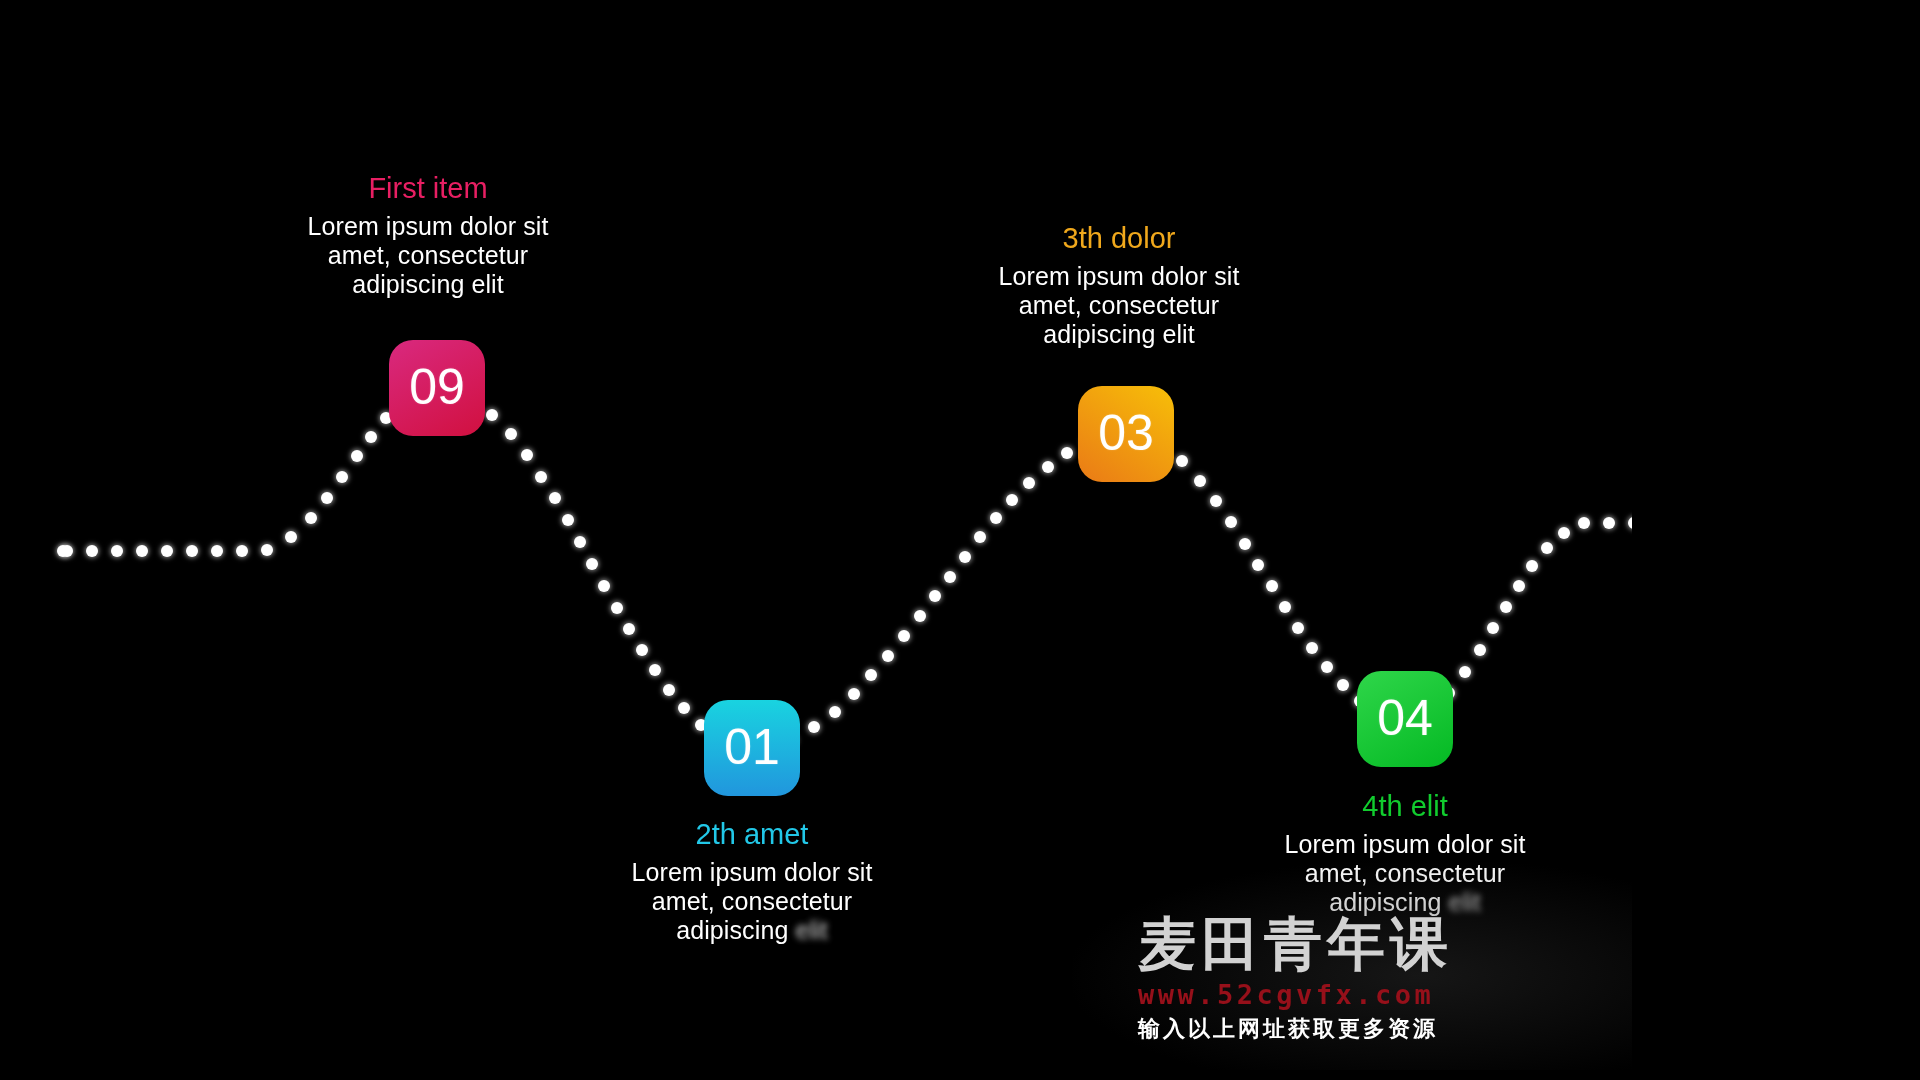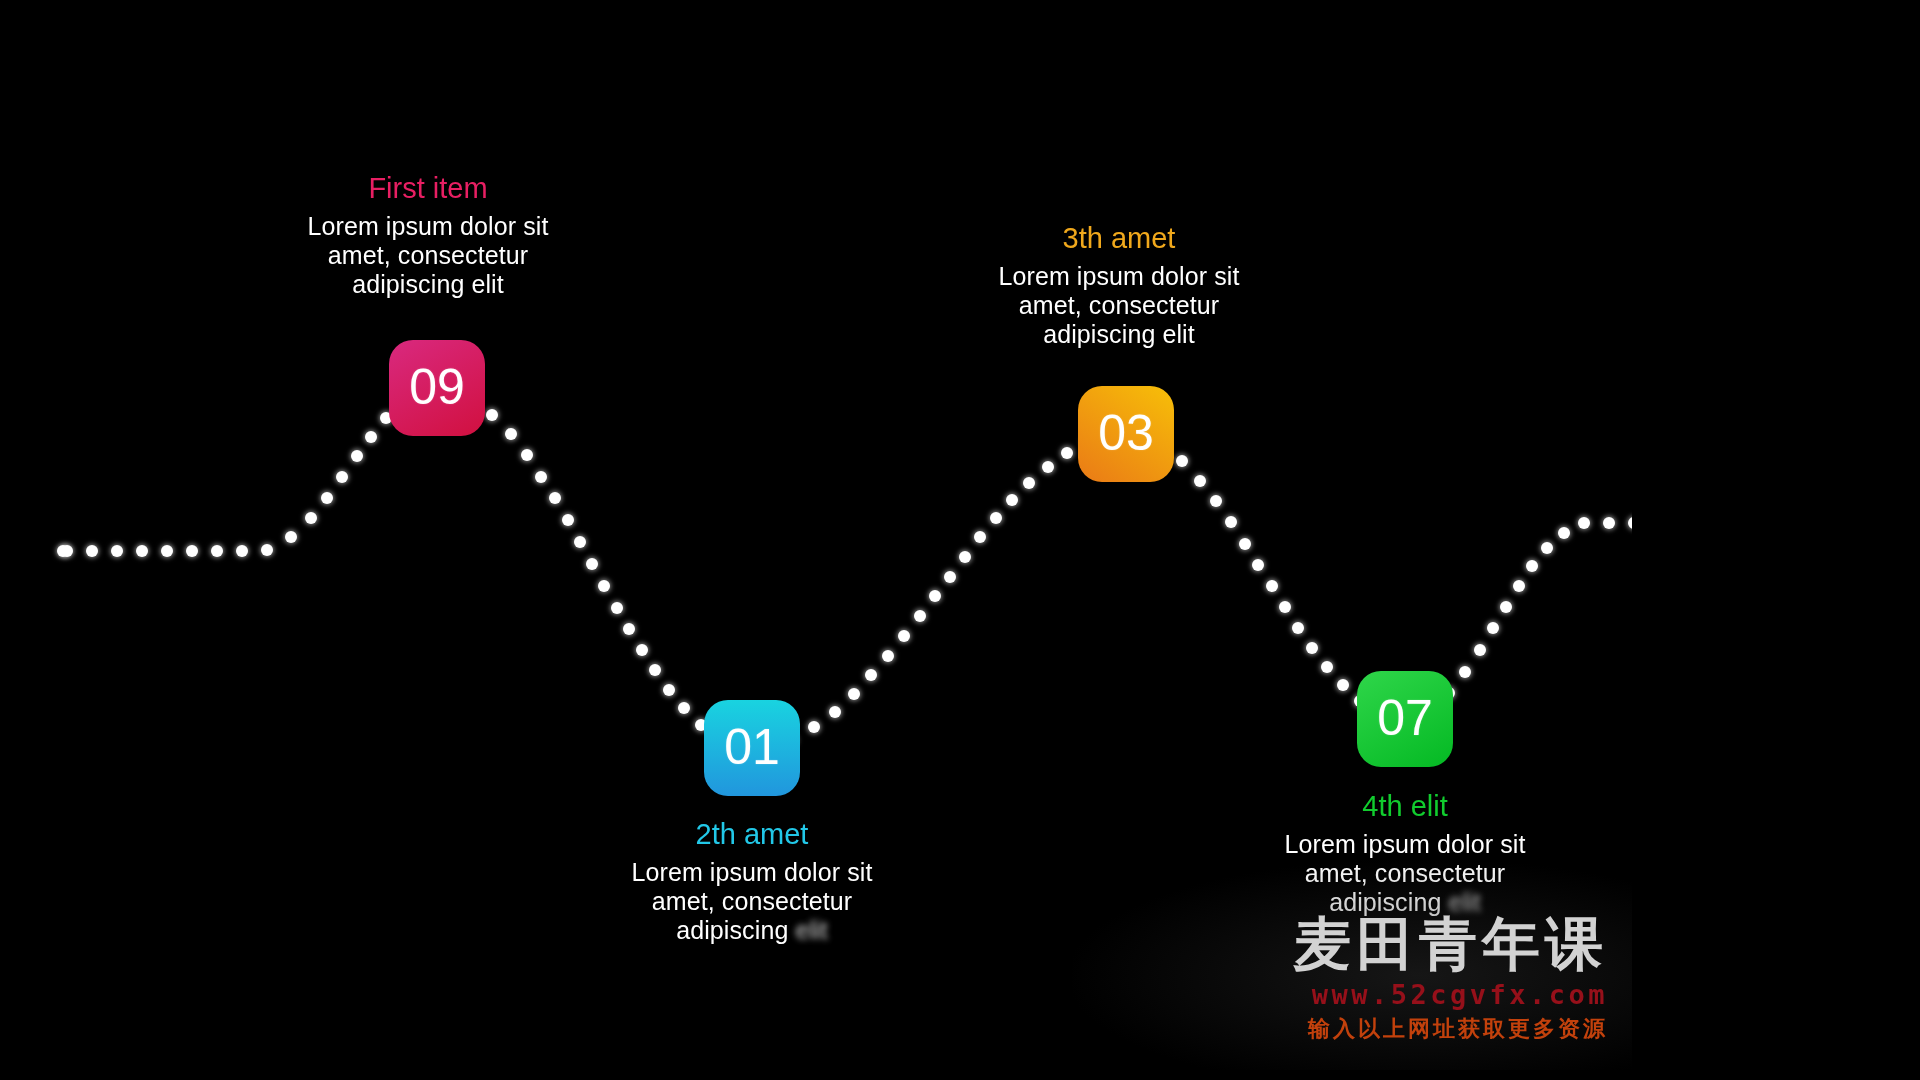--- a/index.html
+++ b/index.html
@@ -98,21 +98,21 @@
 
   
   .blurred { filter: blur(3.2px); opacity: 0.82; }
 
   
   #watermark {
     position: absolute;
     right: 24px;
     bottom: 36px;
     z-index: 6;
-    text-align: right;
+    text-align: left;
     width: 470px;
   }
   #wm-title {
     font-family: "DejaVu Sans", sans-serif;
     font-size: 58px;
     font-weight: bold;
     color: #d2d2d2;
     letter-spacing: 5px;
     line-height: 1.05;
     white-space: nowrap;
@@ -123,21 +123,21 @@
     font-weight: bold;
     color: #96101a;
     letter-spacing: 3.5px;
     margin-top: 4px;
     white-space: nowrap;
   }
   #wm-sub {
     font-family: "DejaVu Sans", sans-serif;
     font-size: 22px;
     font-weight: bold;
-    color: #c2410c;
+    color: #ffffff;
     letter-spacing: 3px;
     margin-top: 4px;
     white-space: nowrap;
   }
   
   #wm-halo {
     position: absolute;
     right: 0px;
     bottom: 10px;
     width: 560px;
@@ -264,21 +264,21 @@
   <div class="item-text" id="text-2" style="left: 752px; top: 818px;">
     <div class="item-head h2c" style="color: rgb(34, 200, 232);">2th amet</div>
     <div class="item-body">
       <div>Lorem ipsum dolor sit</div>
       <div>amet, consectetur</div>
       <div><span>adipiscing </span><span class="blurred">elit</span></div>
     </div>
   </div>
 
   <div class="item-text" id="text-3" style="left: 1119px; top: 222px;">
-    <div class="item-head h3c" style="color: rgb(240, 168, 28);">3th amet</div>
+    <div class="item-head h3c" style="color: rgb(240, 168, 28);">3th dolor</div>
     <div class="item-body">
       <div>Lorem ipsum dolor sit</div>
       <div>amet, consectetur</div>
       <div><span>adipiscing elit</span></div>
     </div>
   </div>
 
   <div class="item-text" id="text-4" style="left: 1405px; top: 790px;">
     <div class="item-head h4c" style="color: rgb(17, 204, 46);">4th elit</div>
     <div class="item-body">
@@ -291,21 +291,21 @@
   <div class="badge c1" id="badge-1" style="left: 437px; top: 388px; background: linear-gradient(150deg, rgb(217, 41, 127) 0%, rgb(209, 16, 63) 100%);">
     <span class="badge-num">09</span>
   </div>
   <div class="badge c2" id="badge-2" style="left: 752px; top: 748px; background: linear-gradient(rgb(25, 211, 224) 0%, rgb(33, 150, 221) 100%);">
     <span class="badge-num">01</span>
   </div>
   <div class="badge c3" id="badge-3" style="left: 1126px; top: 434px; background: linear-gradient(215deg, rgb(247, 191, 8) 0%, rgb(234, 122, 22) 100%);">
     <span class="badge-num">03</span>
   </div>
   <div class="badge c4" id="badge-4" style="left: 1405px; top: 719px; background: linear-gradient(150deg, rgb(47, 214, 74) 0%, rgb(4, 185, 35) 100%);">
-    <span class="badge-num">07</span>
+    <span class="badge-num">04</span>
   </div>
 
   <div id="wm-halo"></div>
   <div id="watermark">
     <div id="wm-title">麦田青年课</div>
     <div id="wm-url">www.52cgvfx.com</div>
     <div id="wm-sub">输入以上网址获取更多资源</div>
   </div>
 
 </div>

